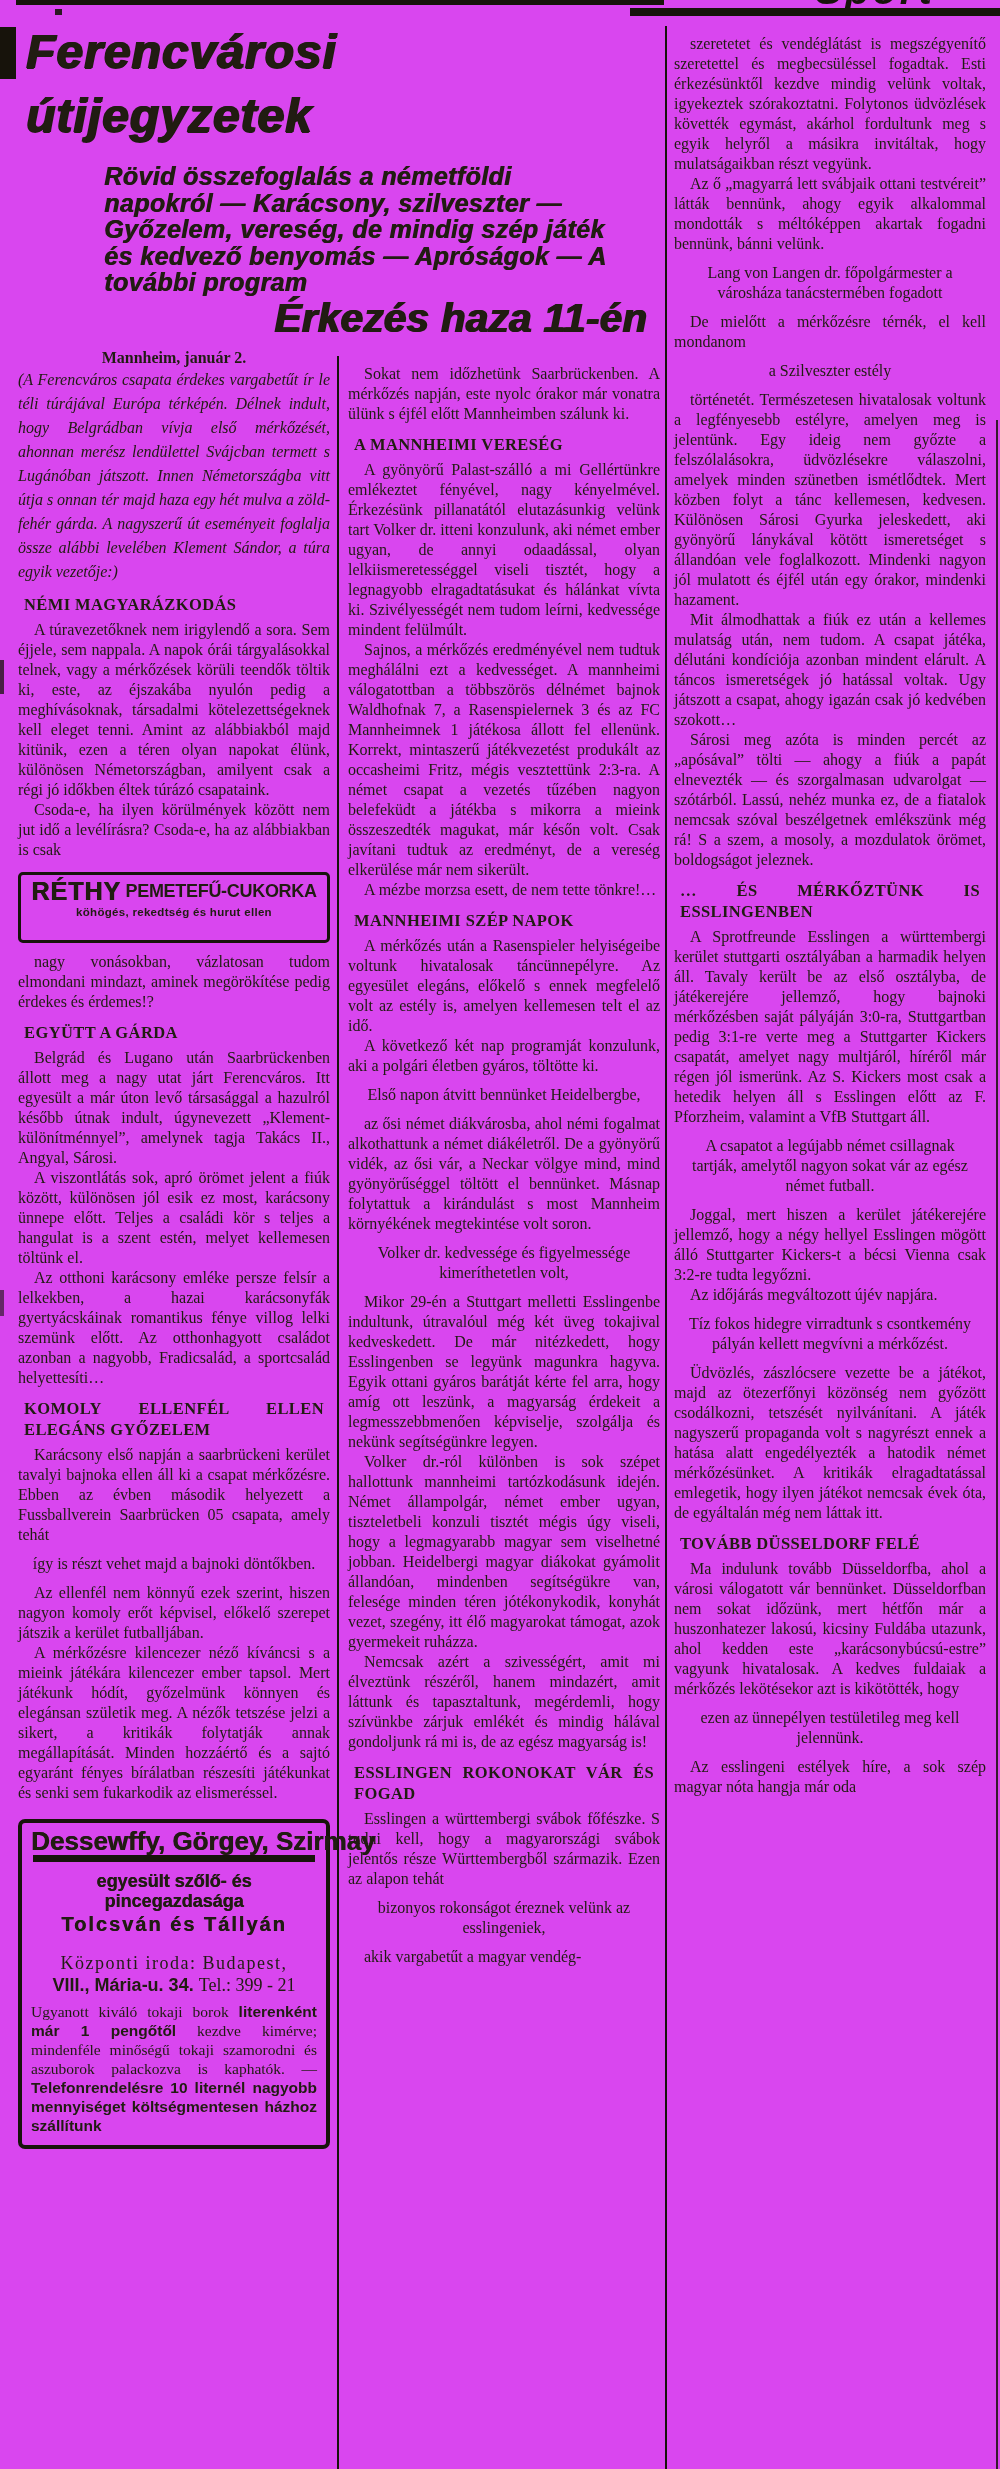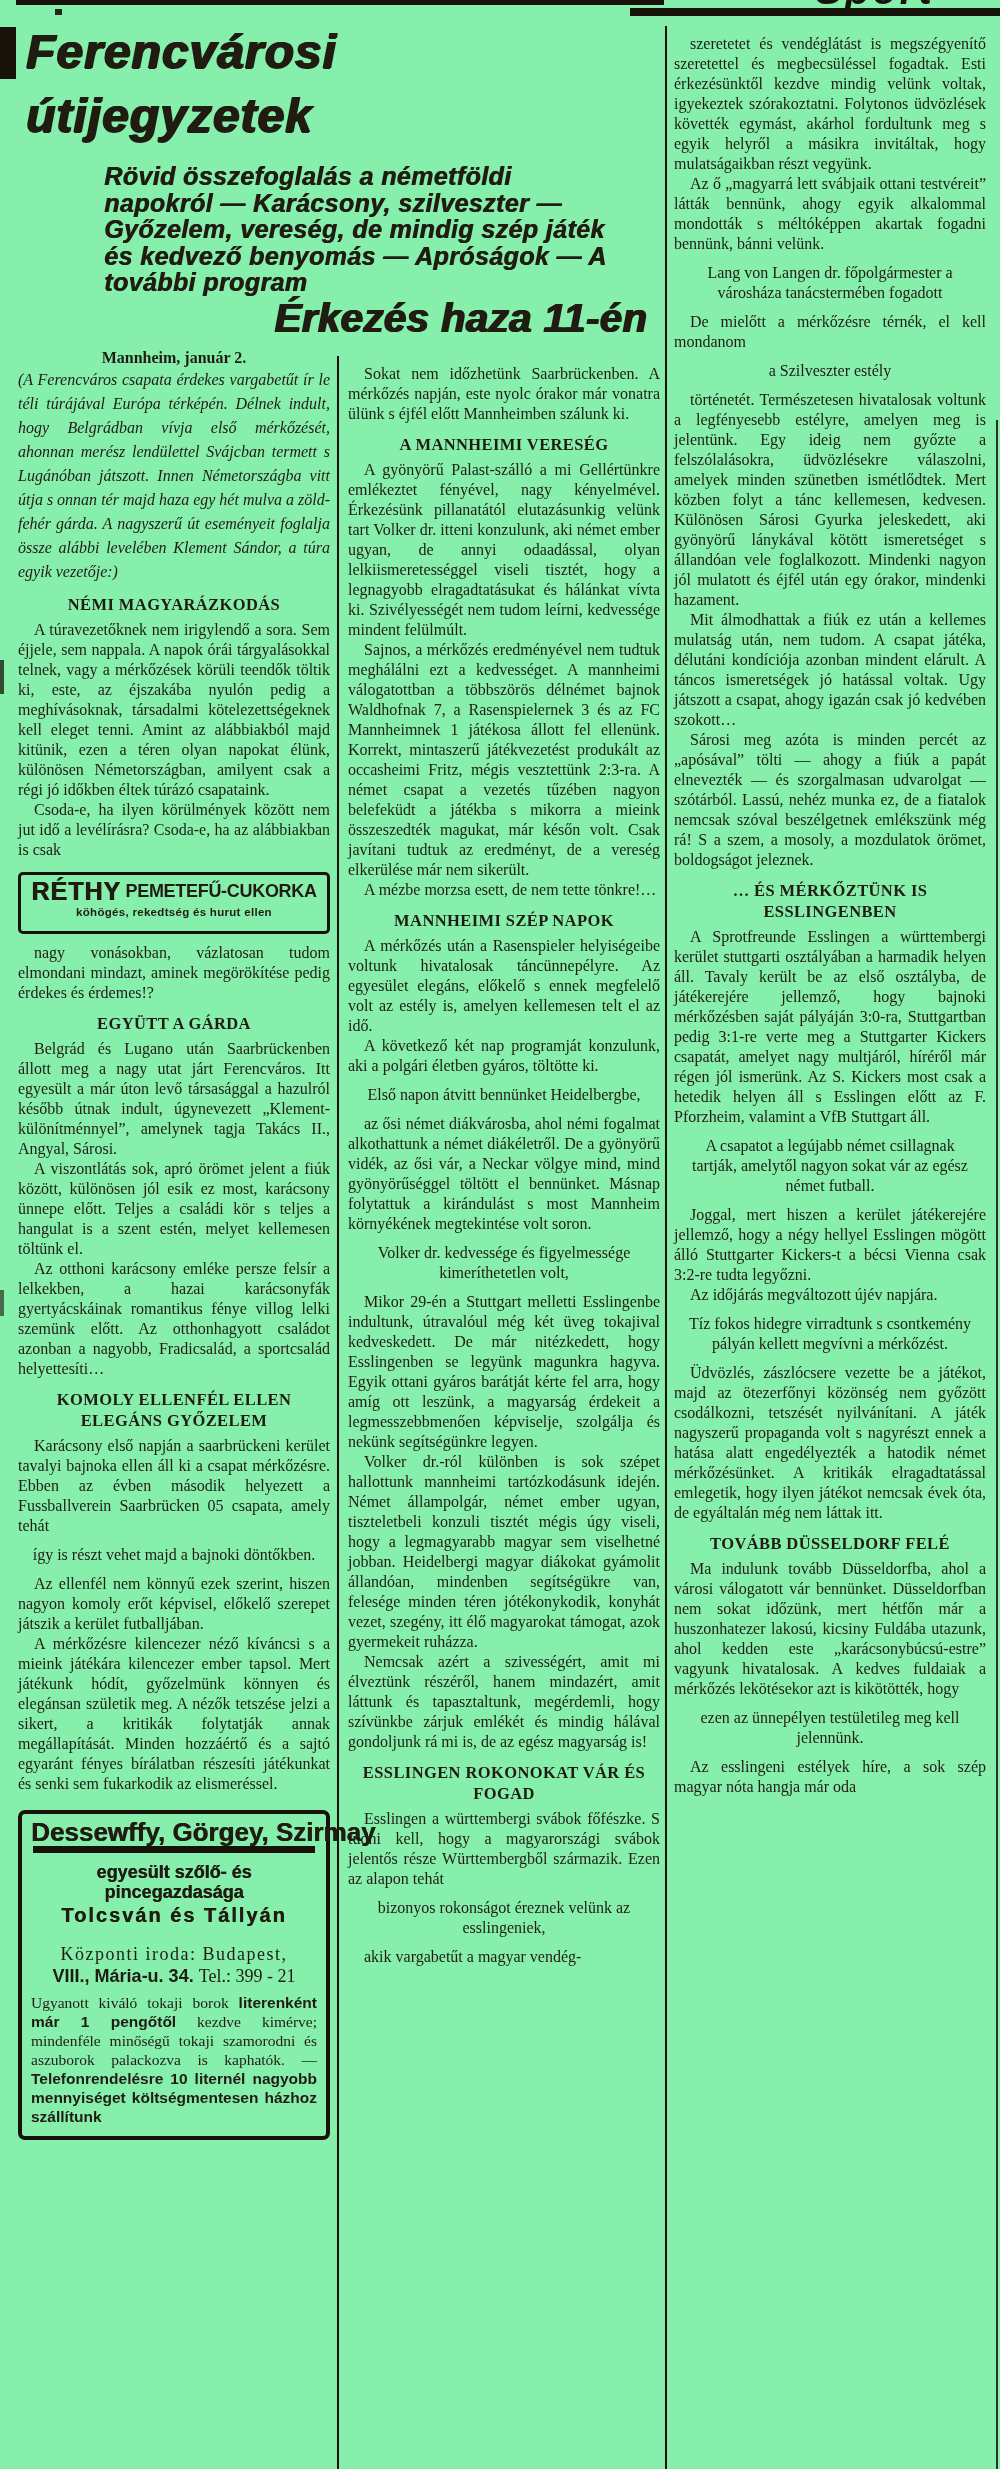--- a/index.html
+++ b/index.html
@@ -43,44 +43,44 @@
   #vr3{left:996px;top:420px;height:2049px;opacity:.85}
   
   .col{position:absolute;width:312px;font-size:16px;line-height:20px;text-align:justify}
   #col1{left:18px;top:348px;height:2121px}
   #col2{left:348px;top:364px;height:2105px}
   #col3{left:674px;top:34px;height:2435px}
   .col p{margin:0}
   p.p{text-indent:16px}
   p.lede{font-style:italic;line-height:24px}
   p.dateline{text-align:center;font-weight:bold;text-indent:0}
-  p.h{font-weight:bold;text-align:center;margin:10px 6px 5px;text-indent:0;font-size:16.5px;letter-spacing:.4px;line-height:21px}
+  p.h{font-weight:bold;margin:10px 6px 5px;text-indent:0;font-size:16.5px;letter-spacing:.4px;line-height:21px}
   p.bc{font-weight:normal;text-align:center;margin:9px 12px;text-indent:0;line-height:20px}
   
-  .rethy{border:3px solid #17130b;border-radius:5px;margin:12px 0 9px;padding:5px 2px 9px;text-align:center;font-family:"Liberation Sans",sans-serif;text-indent:0}
+  .rethy{border:3px solid #17130b;border-radius:5px;margin:12px 0 9px;padding:5px 2px 18px;text-align:center;font-family:"Liberation Sans",sans-serif;text-indent:0}
   .rethy-brand{font-weight:900;font-size:25px;letter-spacing:1px;vertical-align:middle;text-shadow:.6px 0 0 currentColor}
   .rethy-product{font-weight:700;font-size:18px;letter-spacing:-.3px;vertical-align:middle}
   .rethy-tagline{font-weight:700;font-size:11.5px;margin-top:1px;letter-spacing:.3px}
   
   .wine{border:4px solid #17130b;border-radius:7px;margin-top:16px;padding:8px 9px 10px;font-family:"Liberation Sans",sans-serif;text-align:center;text-indent:0}
   .wine-title{font-weight:900;font-size:26px;white-space:nowrap;text-shadow:.6px 0 0 currentColor}
   .wine-bar{height:7px;background:#17130b;margin:4px 2px 9px}
   .wine-sub{font-weight:700;font-size:18px;text-shadow:.4px 0 0 currentColor}
   .wine-loc{font-weight:700;font-size:20px;letter-spacing:2px;margin-top:3px;text-shadow:.4px 0 0 currentColor}
   .wine-office{font-family:"Liberation Serif",serif;font-size:18px;letter-spacing:1.5px;margin-top:19px}
   .wine-addr{margin-top:2px;font-size:18px}
   .wine-addr .addr-b{font-weight:800;font-family:"Liberation Sans",sans-serif}
   .wine-addr .addr-tel{font-family:"Liberation Serif",serif}
   .wine-body{margin-top:7px;font-size:15.5px;line-height:19px;text-align:justify;font-family:"Liberation Serif",serif}
   .wine-body b{font-family:"Liberation Sans",sans-serif;font-weight:800}
 </style>
 </head>
 <body>
 
-<div class="page" style="background: #86efac; color: rgb(33, 28, 18);">
+<div class="page" style="background: #d946ef; color: rgb(33, 28, 18);">
 
   <div class="topline-left"></div>
   <div class="topline-right"></div>
   <div class="masthead-clip">
     <span>Sport</span>
   </div>
   <div class="edge-blob" style="left:0;top:27px;width:16px;height:52px"></div>
   <div class="edge-blob" style="left:0;top:660px;width:4px;height:34px;opacity:.75"></div>
   <div class="edge-blob" style="left:0;top:1290px;width:4px;height:26px;opacity:.6"></div>
   <div class="edge-blob" style="left:55px;top:9px;width:7px;height:6px;opacity:.9"></div>

